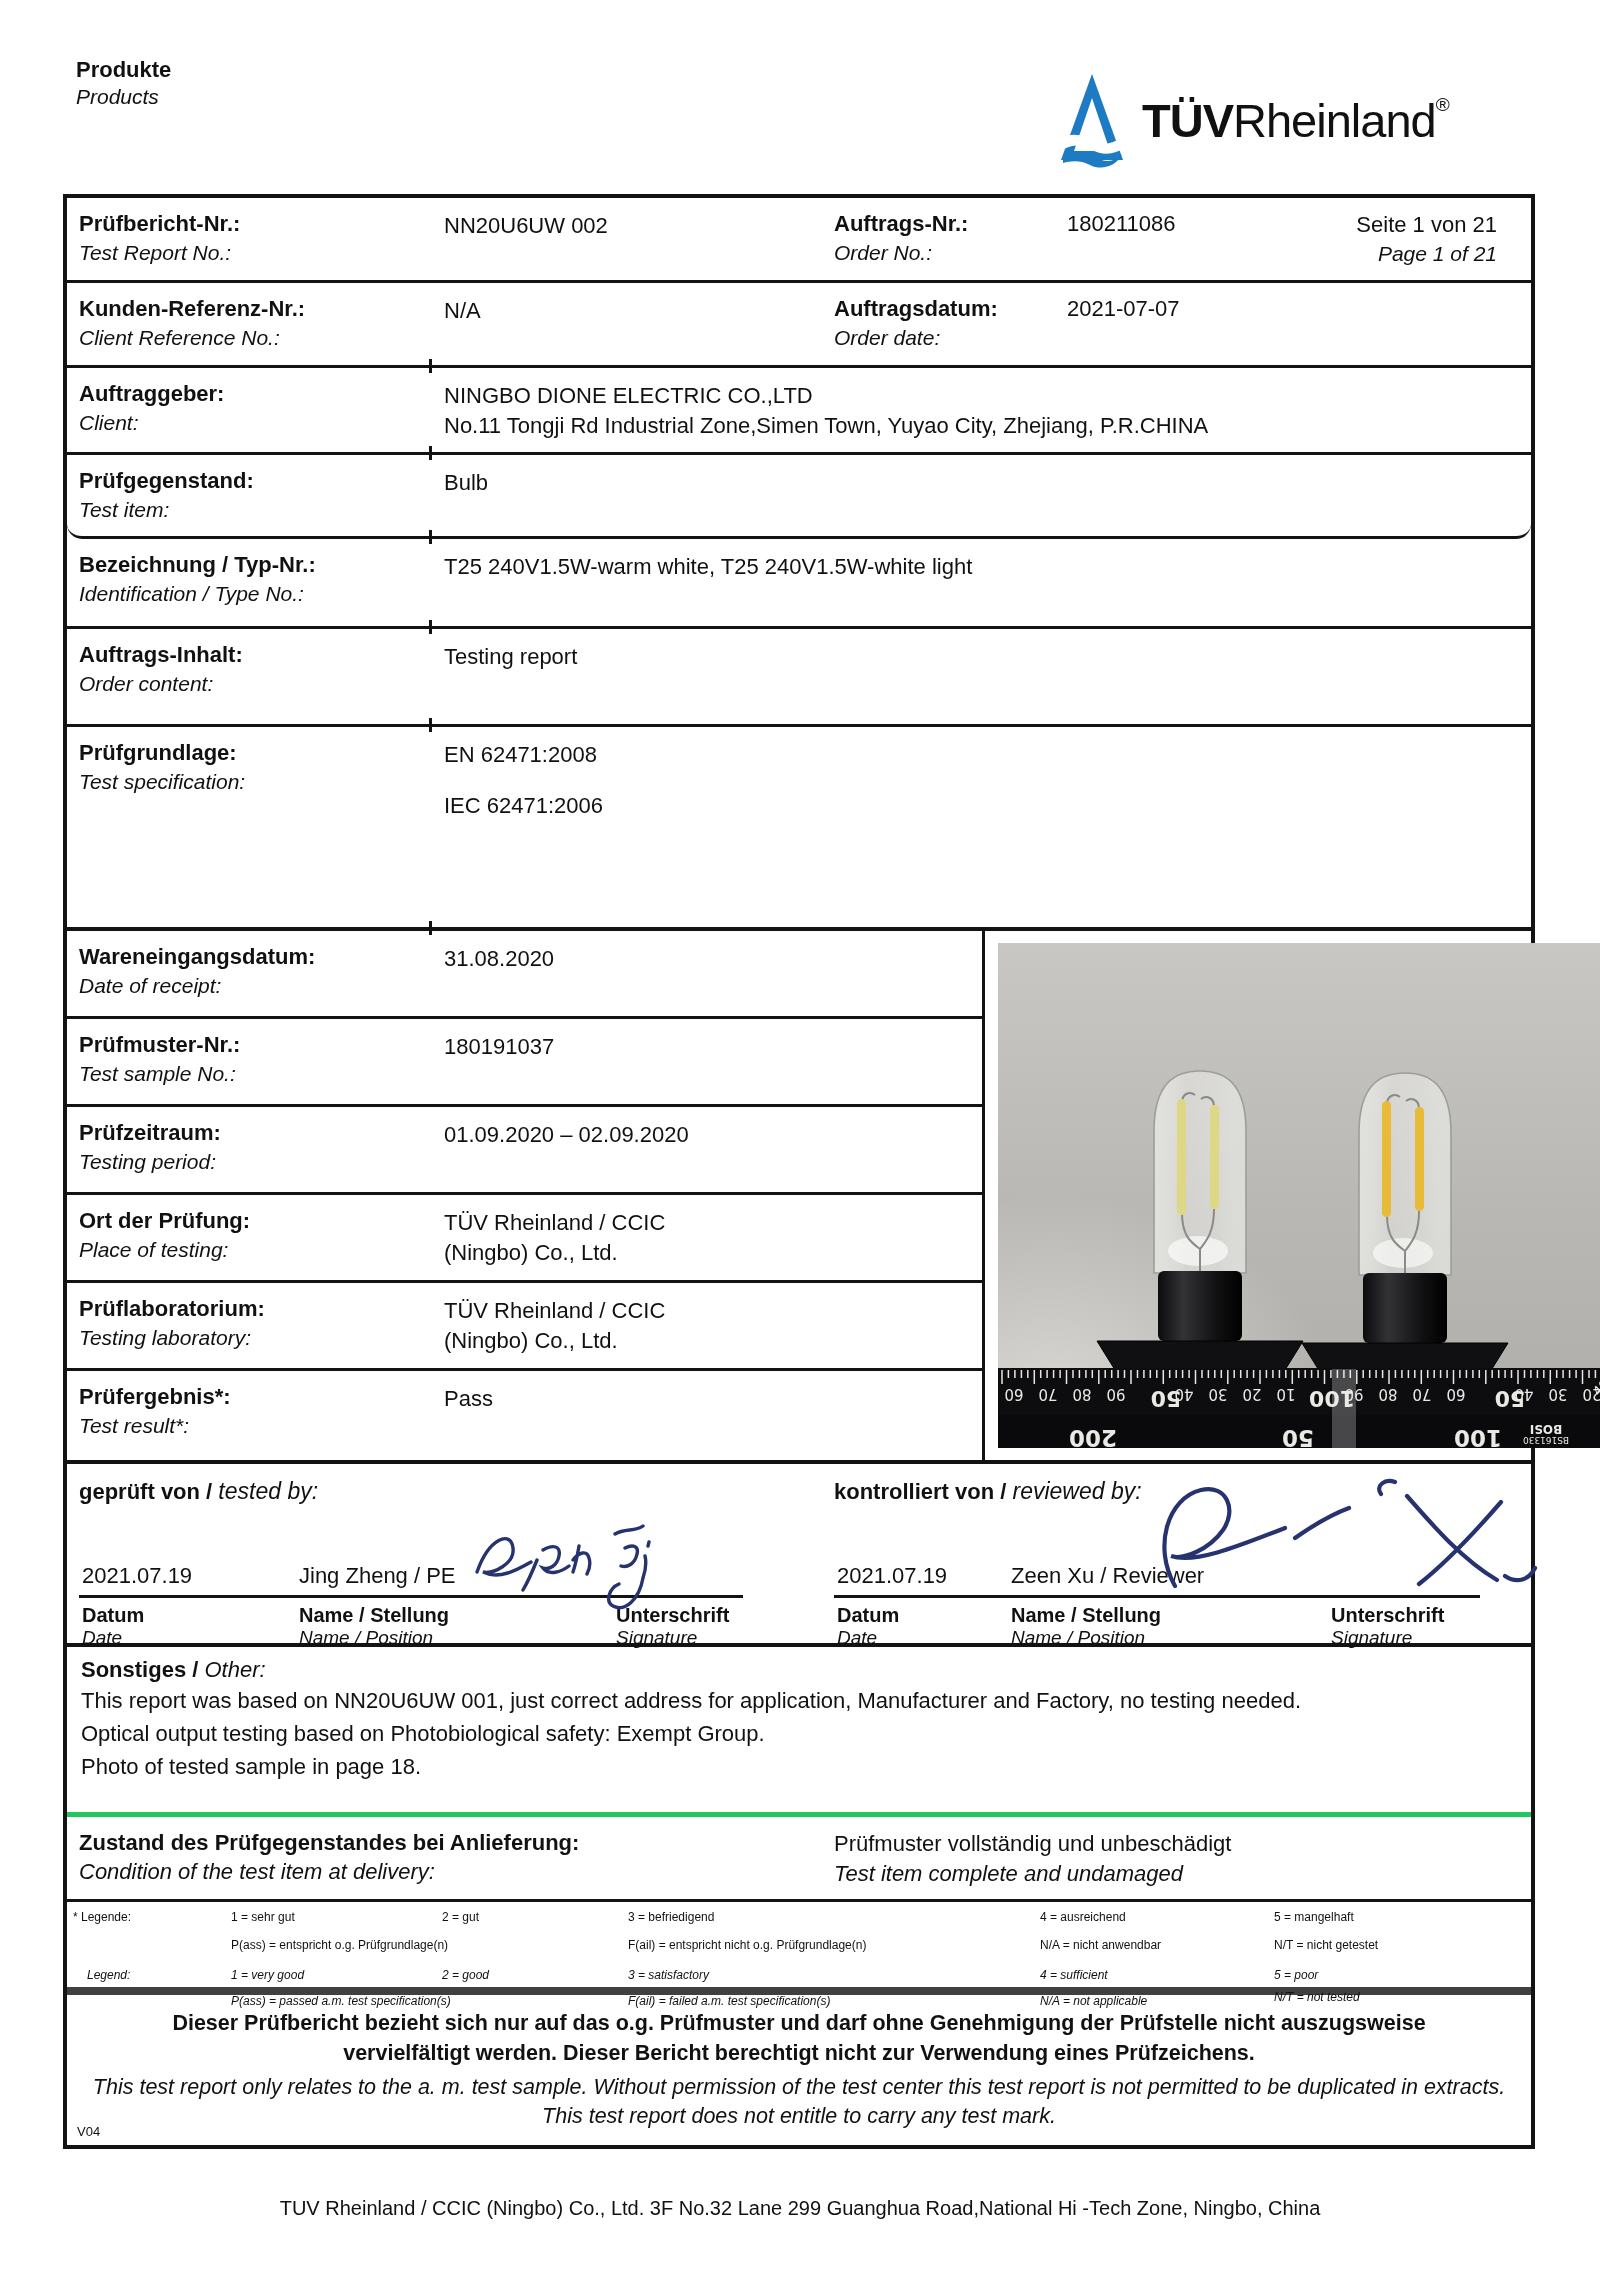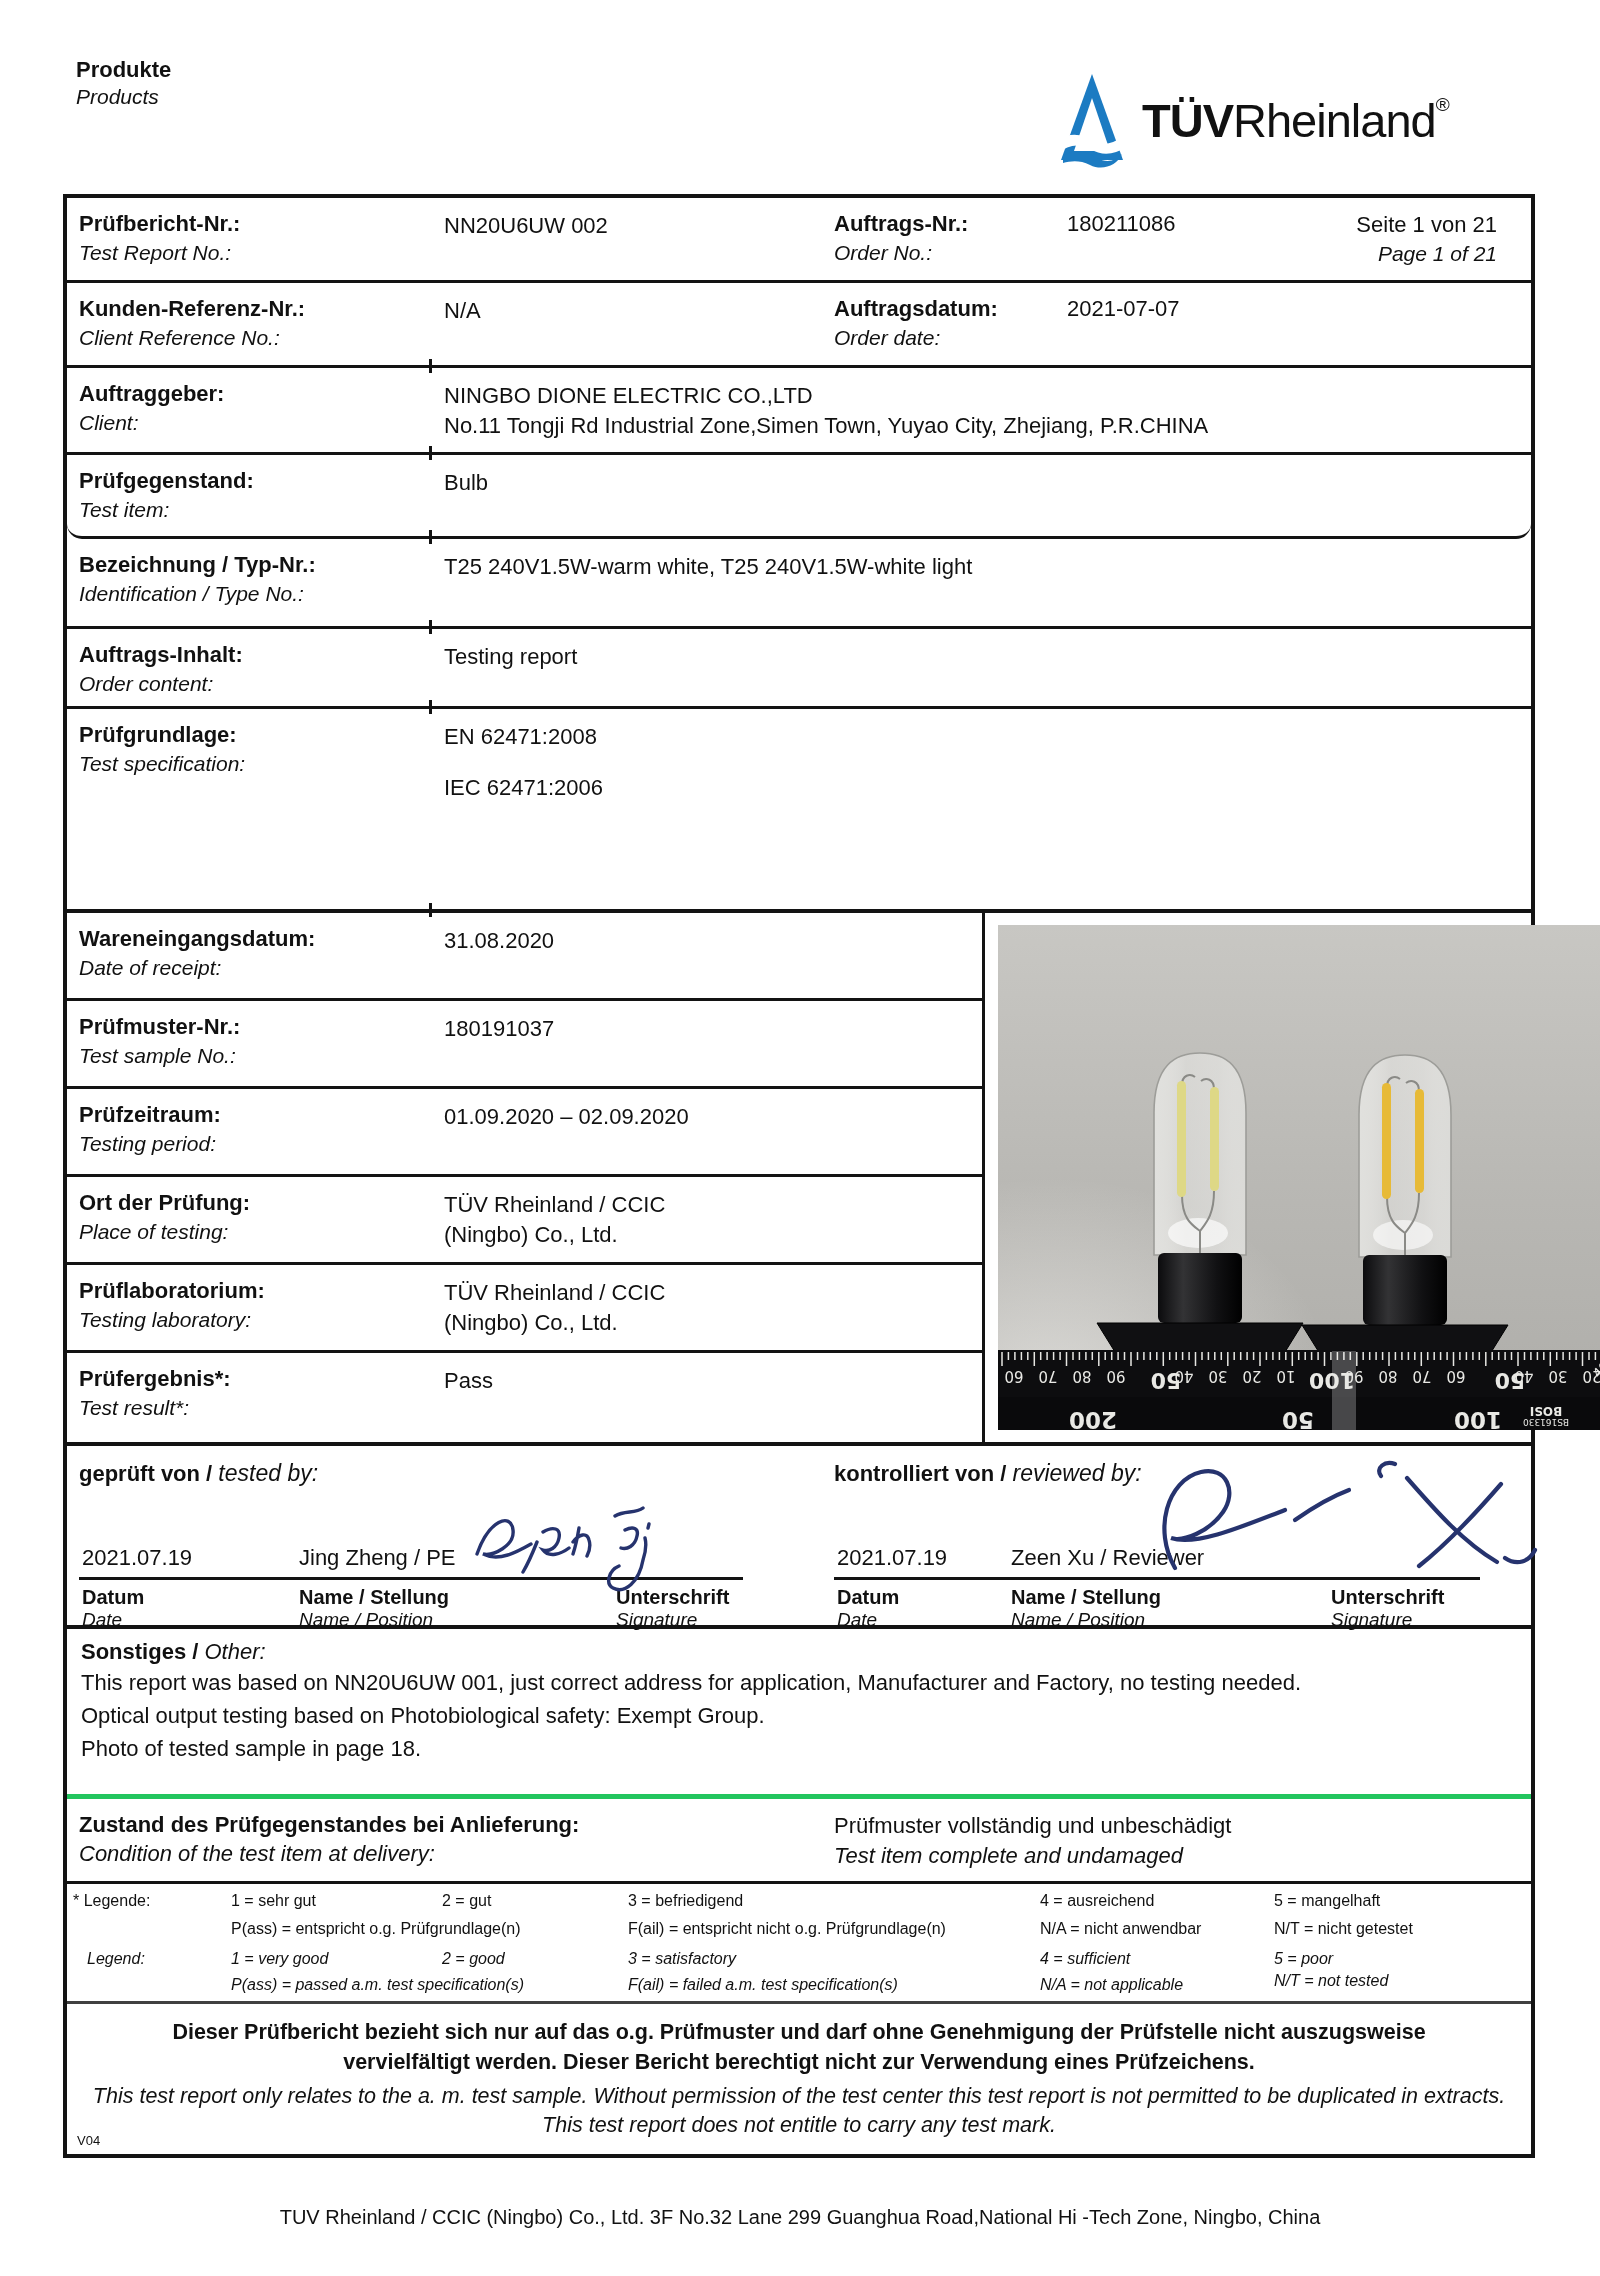--- a/index.html
+++ b/index.html
@@ -36,21 +36,21 @@
   .sig-line{position:absolute;top:131px;height:3px;background:#131313;}
   .sig-h1{position:absolute;top:140px;font-weight:bold;font-size:20px;}
   .sig-h2{position:absolute;top:163px;font-style:italic;font-size:19px;}
   .sig-ink{position:absolute;pointer-events:none;}
   .other{position:relative;height:170px;border-bottom:5px solid #22c55e;box-sizing:border-box;padding:10px 14px;}
   .other .body{font-size:22px;line-height:1.42;width:1438px;margin-top:2px;}
   .cond{position:relative;height:85px;border-bottom:3px solid #131313;box-sizing:border-box;}
   .cond .cval{position:absolute;left:767px;top:12px;line-height:1.35;}
   .cond .cval .d{font-size:22px;}
   .cond .cval .e{font-style:italic;font-size:22px;}
-  .legend{position:relative;height:120px;border-bottom:3px solid #404040;box-sizing:border-box;font-size:16px;}
+  .legend{position:relative;height:93px;border-bottom:8px solid #404040;box-sizing:border-box;font-size:12px;}
   .legend span{position:absolute;white-space:nowrap;}
   .lg-it{font-style:italic;}
   .disc{position:relative;height:150px;box-sizing:border-box;text-align:center;padding-top:13px;}
   .disc .d1{font-weight:bold;font-size:21.5px;line-height:1.4;width:1370px;margin:0 auto;}
   .disc .d2{font-style:italic;font-size:21.5px;line-height:1.35;width:1438px;margin:5px auto 0;}
   .disc .ver{position:absolute;left:10px;bottom:6px;font-size:13px;text-align:left;}
   .footer{margin-top:48px;text-align:center;font-size:20px;}
 </style>
 </head>
 <body>
@@ -123,21 +123,21 @@
   </div>
 
   <div class="row tick" style="height:90px;">
     <div class="lbl">
       <div class="de">Bezeichnung / Typ-Nr.:</div>
       <div class="en">Identification / Type No.:</div>
     </div>
     <div class="val">T25 240V1.5W-warm white, T25 240V1.5W-white light</div>
   </div>
 
-  <div class="row tick" style="height:80px;">
+  <div class="row tick" style="height:98px;">
     <div class="lbl">
       <div class="de">Auftrags-Inhalt:</div>
       <div class="en">Order content:</div>
     </div>
     <div class="val">Testing report</div>
   </div>
 
   <div class="row tick" style="height:204px;border-bottom-width:4px;">
     <div class="lbl">
       <div class="de">Prüfgrundlage:</div>

